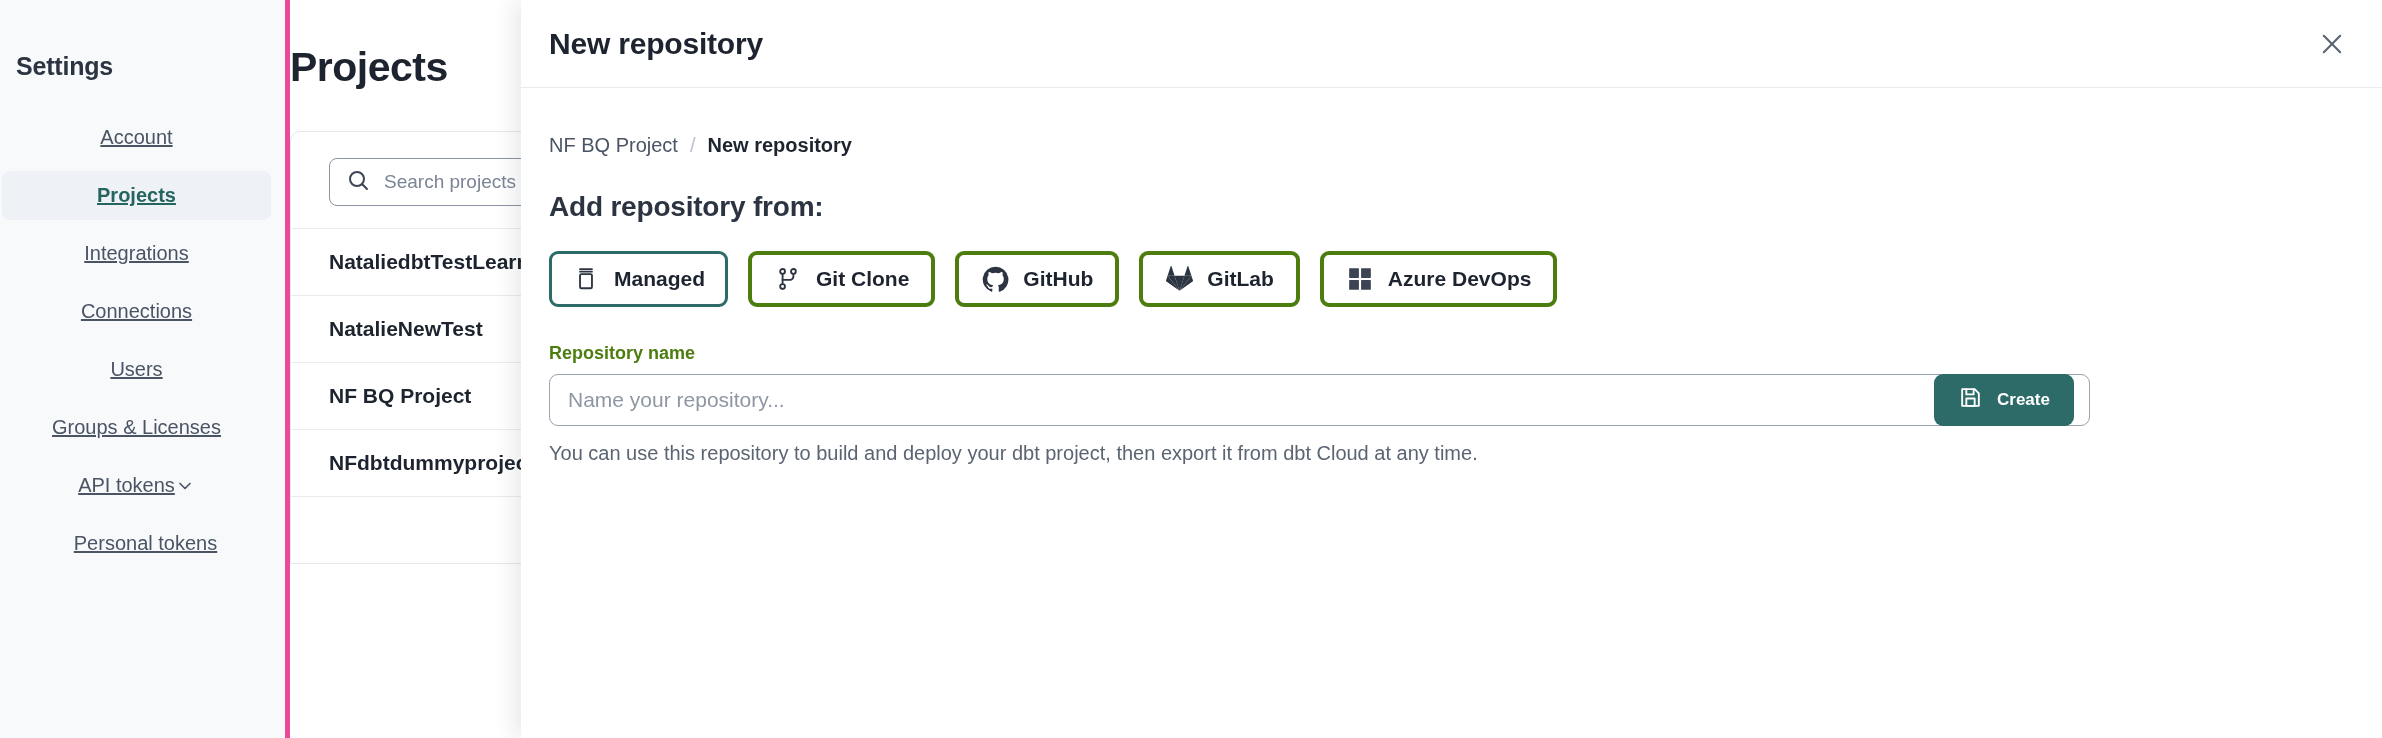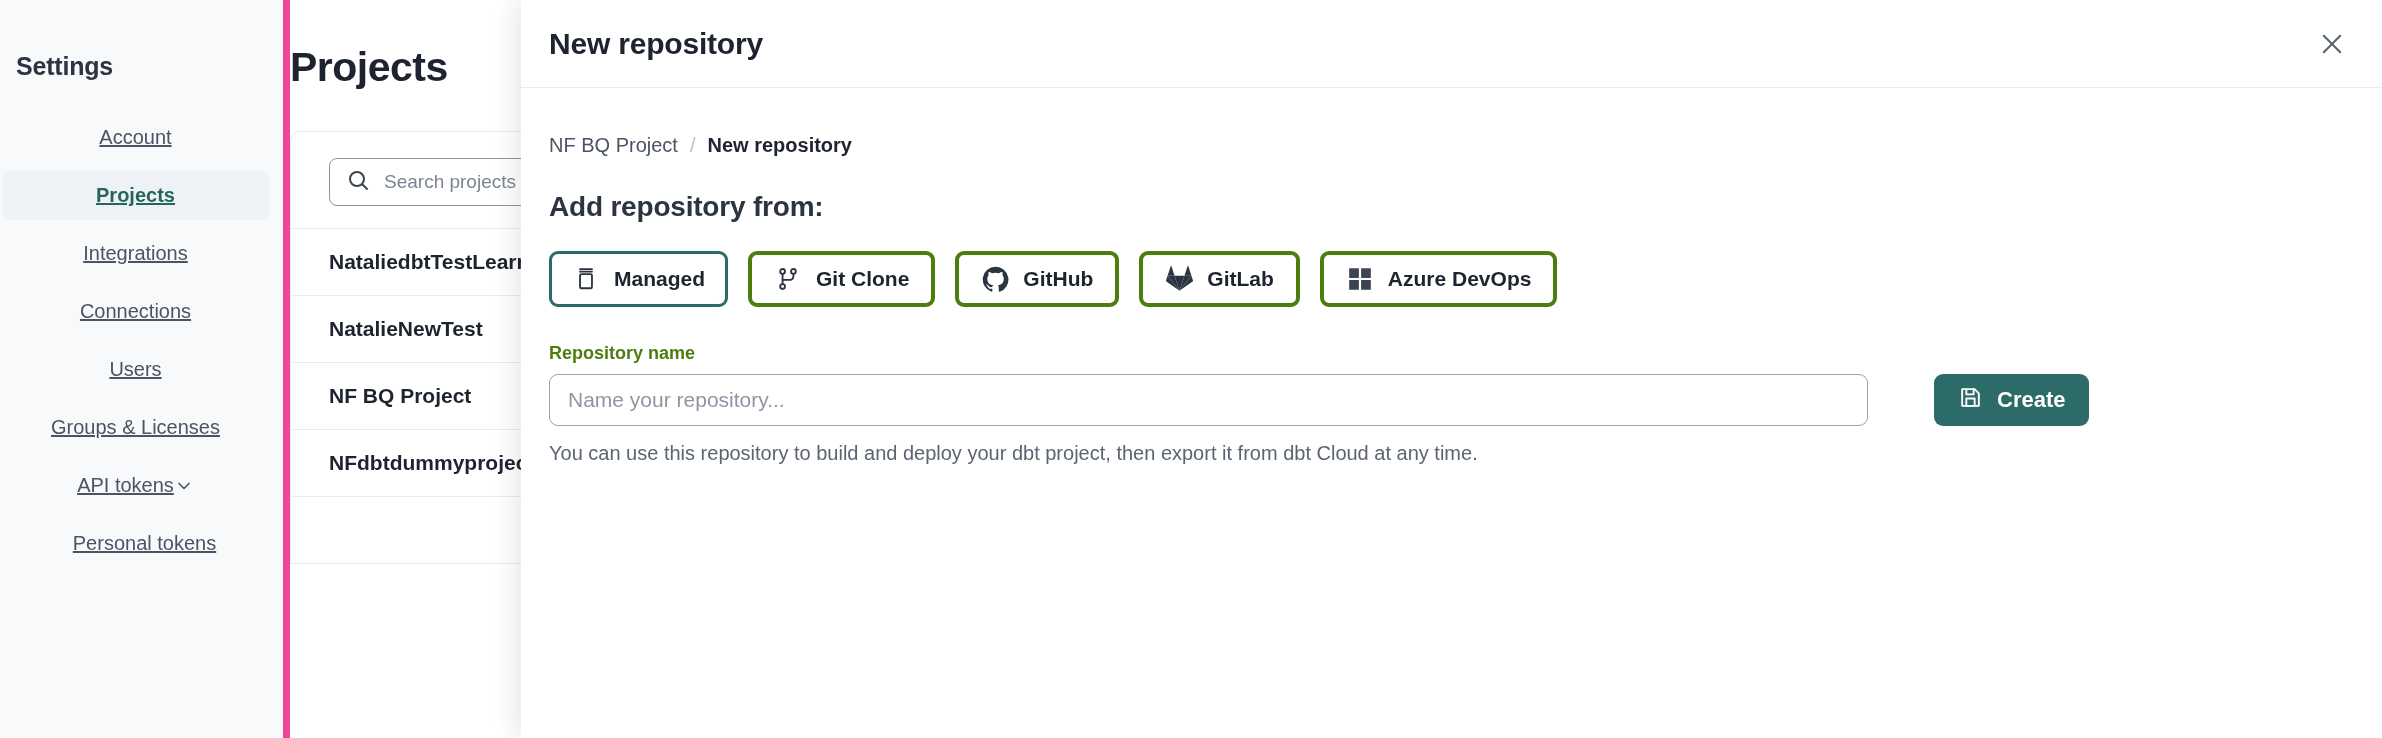--- a/index.html
+++ b/index.html
@@ -10,21 +10,21 @@
     overflow: hidden;
   }
   .screen { position: relative; width: 2382px; height: 738px; background: #fff; }
 
   
   .bg-layer { position: absolute; inset: 0; display: flex; }
 
   .sidebar {
     width: 290px; height: 738px;
     background: #f7f9fb;
-    border-right: 7px solid #ec4899;
+    border-right: 5px solid #ec4899;
     padding: 52px 0 0 0;
     flex: 0 0 290px;
   }
   .sb-heading {
     font-size: 25px; font-weight: 700; color: #2b3440;
     padding: 0 0 32px 16px; letter-spacing: -0.2px;
   }
   .sb-item {
     font-size: 20px; color: #4a5464;
     padding: 13px 16px; margin: 0 14px 9px 2px;
@@ -109,21 +109,21 @@
     flex: 1; height: 52px;
     border: 1px solid #9aa3b1; border-radius: 9px;
     padding: 0 18px; font-size: 21px; color: #1d242f;
     font-family: "Liberation Sans", sans-serif; background: #fff;
   }
   .text-input::placeholder { color: #8e96a4; }
   .create-btn {
     display: flex; align-items: center; justify-content: center; gap: 14px;
     height: 52px; padding: 0 24px;
     background: #2d6b68; color: #fff; border: none; border-radius: 9px;
-    font-size: 22px; font-weight: 700; cursor: pointer;
+    font-size: 17px; font-weight: 700; cursor: pointer;
     font-family: "Liberation Sans", sans-serif;
     flex: 0 0 auto;
   }
   .helper {
     margin-top: 16px; font-size: 20px; color: #5b6472;
   }
   .helper-row { width: 1363px; }
 </style>
 </head>
 <body>
@@ -276,21 +276,21 @@
           <span>Azure DevOps</span>
         </button>
       </div>
 
       <div class="helper-row">
         <div class="field-label">Repository name</div>
       </div>
 
       <div class="field-row">
         <div class="helper-row">
-          <input class="text-input" type="text" style="width: 1319px;" placeholder="Name your repository...">
+          <input class="text-input" type="text" style="width: 1541px;" placeholder="Name your repository...">
           <div class="helper">You can use this repository to build and deploy your dbt project, then export it from dbt Cloud at any time.</div>
         </div>
         <button class="create-btn">
           <span>
             <svg viewBox="0 0 24 24" fill="none" stroke="#ffffff" stroke-width="1.8" stroke-linejoin="round" stroke-linecap="round" width="25" height="25">
               <path d="M4 4h12l4 4v12H4z"></path>
               <path d="M8 4v5h7V4"></path>
               <rect x="8" y="13" width="8" height="7"></rect>
             </svg>
           </span>

